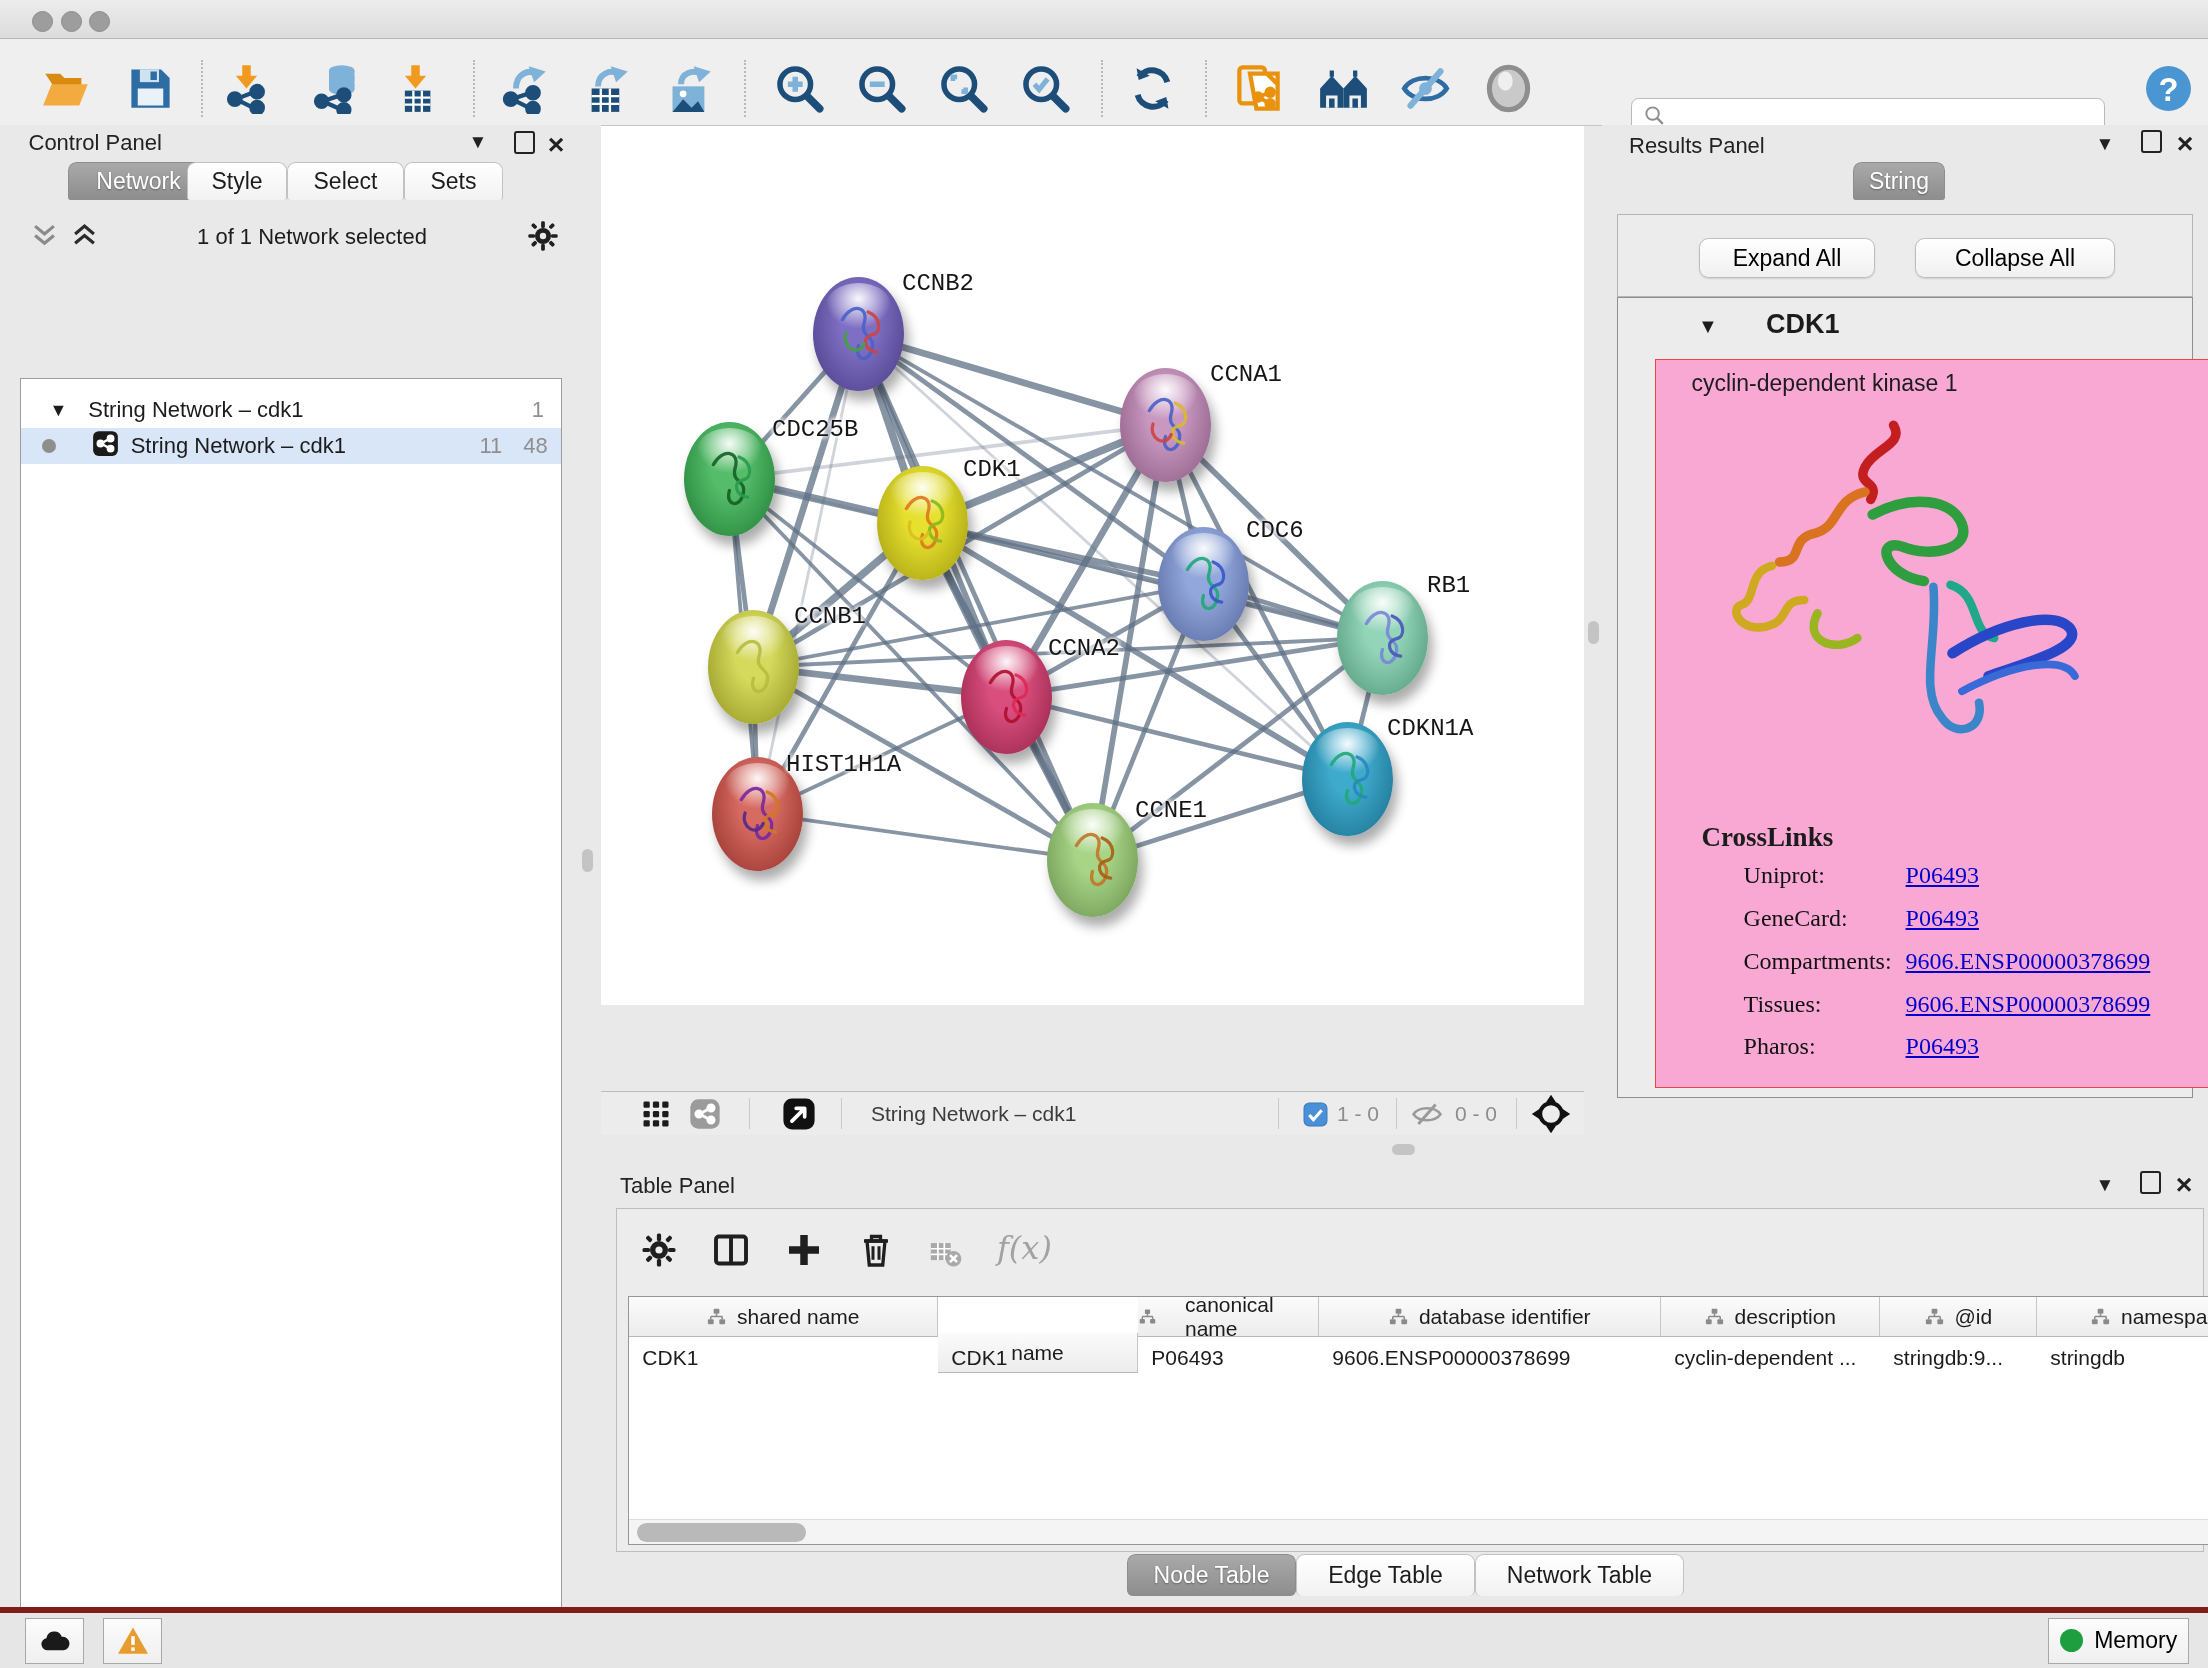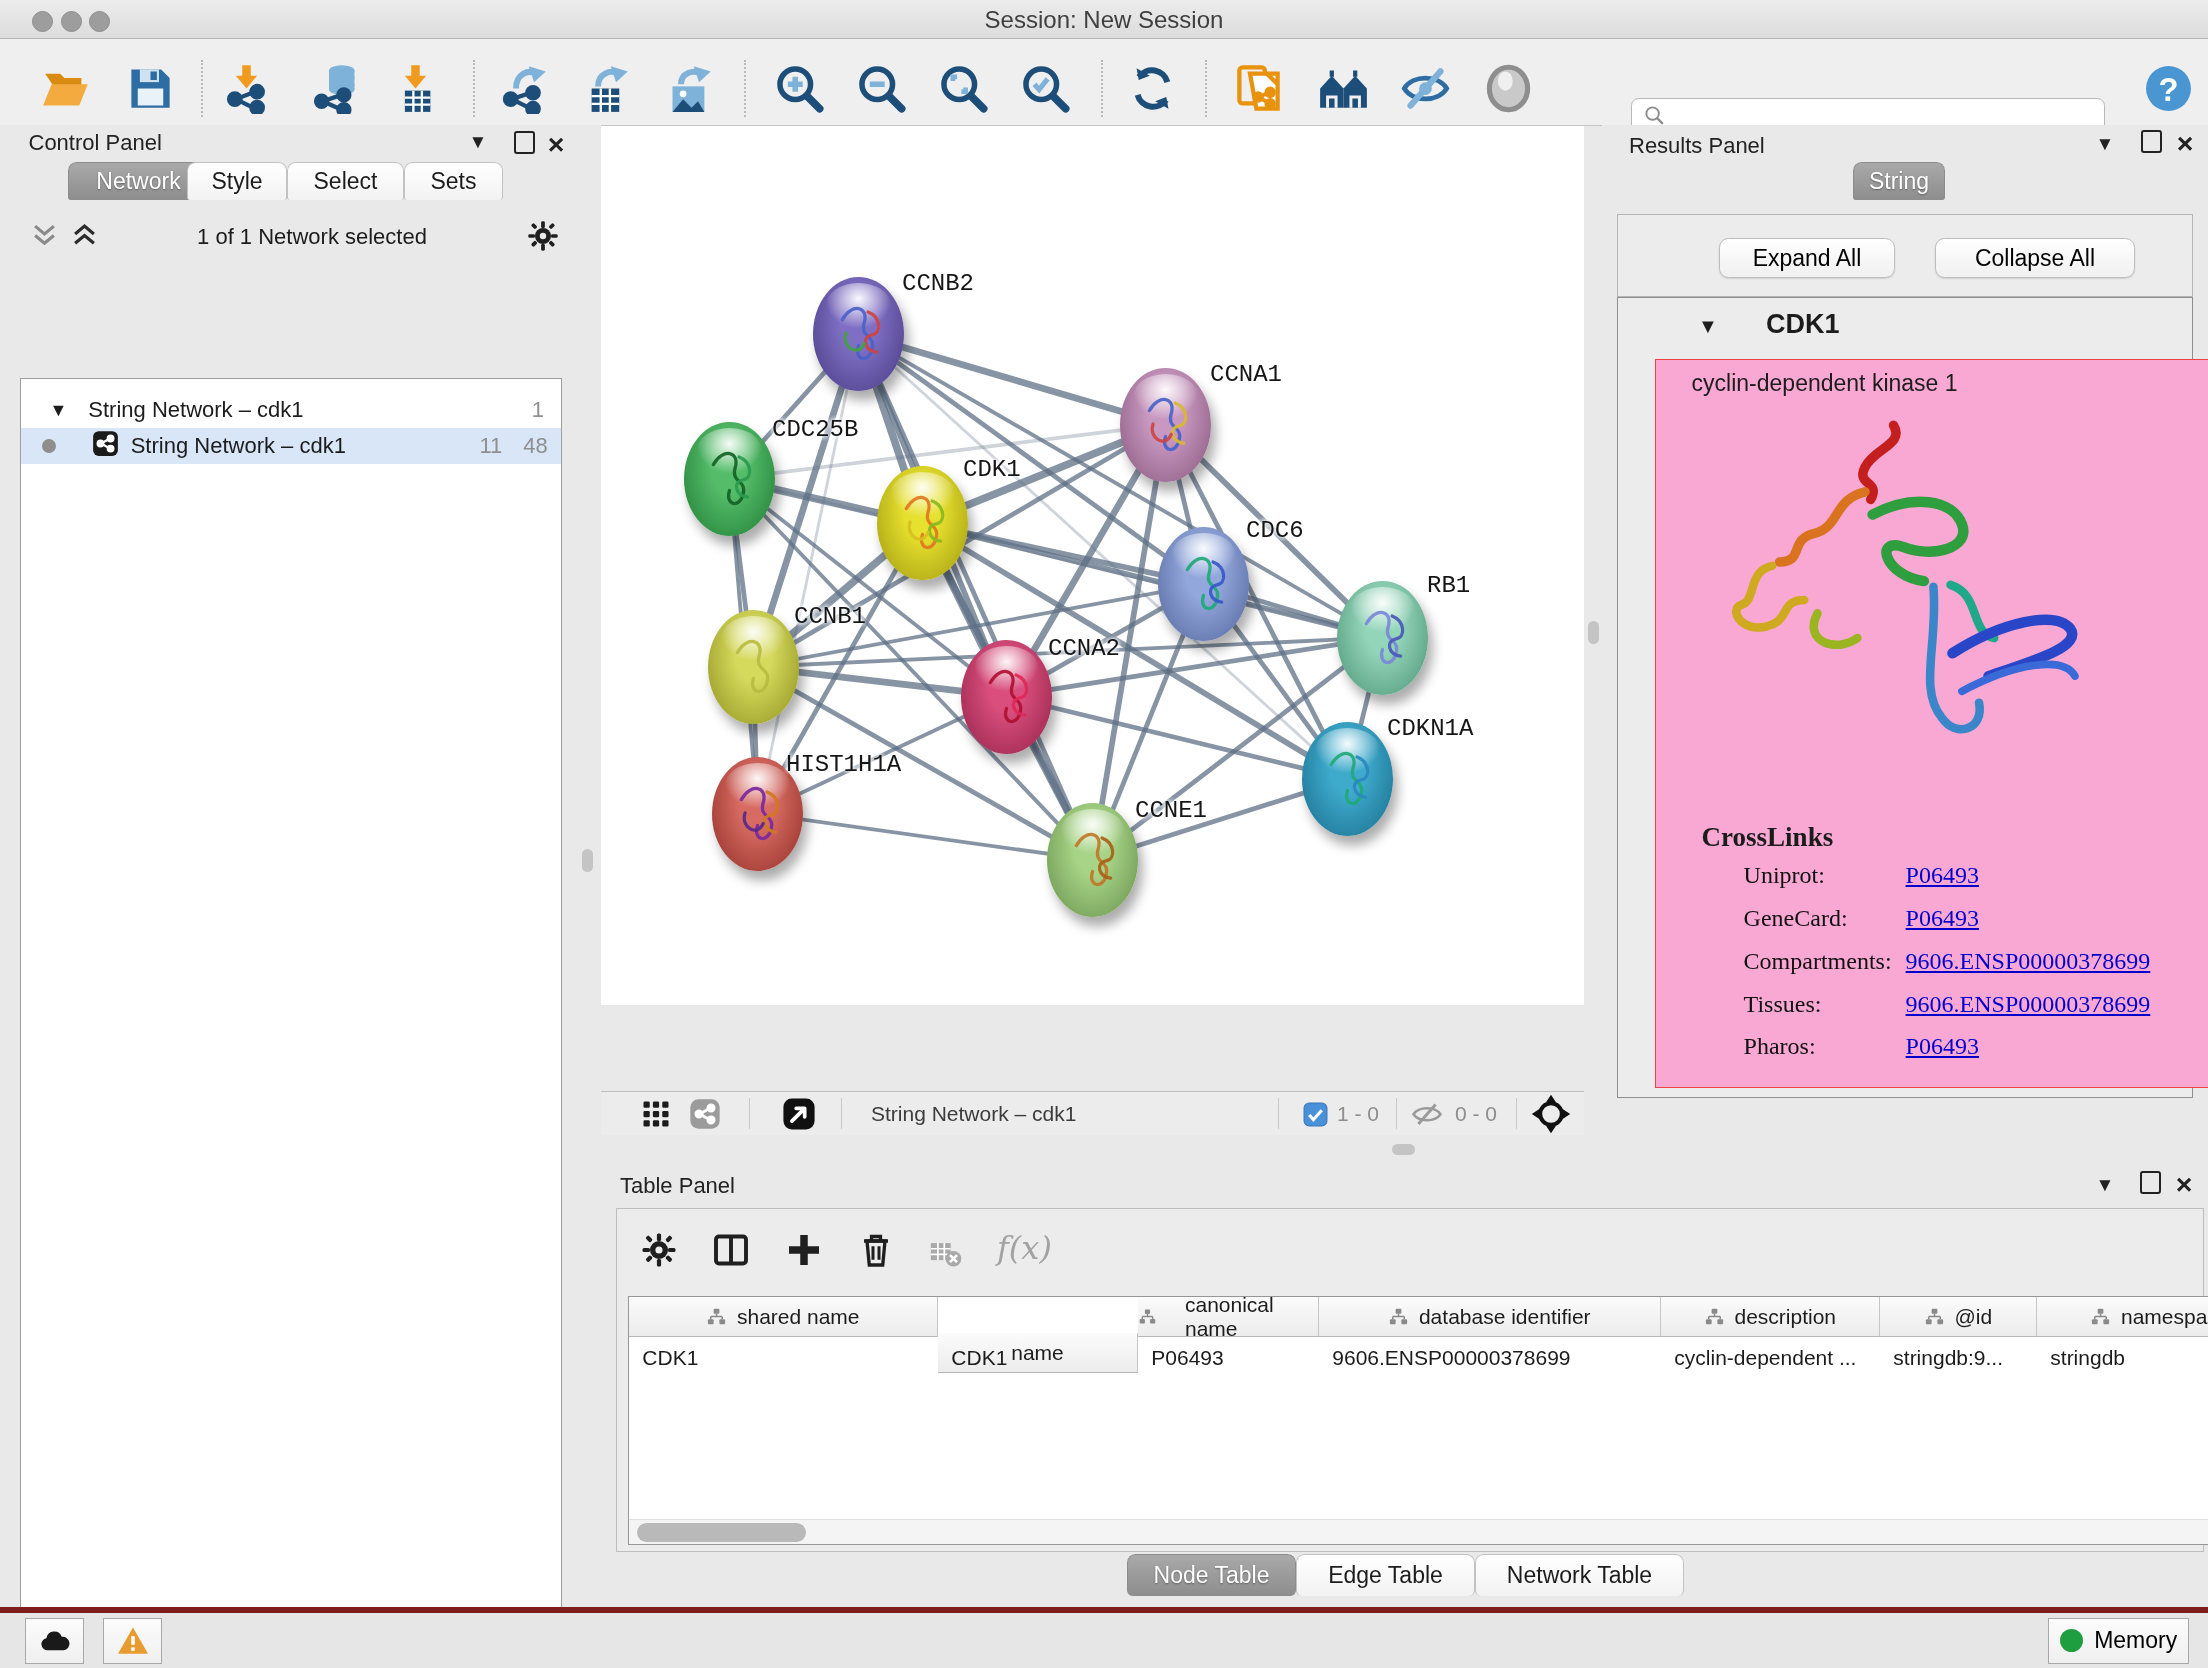--- a/index.html
+++ b/index.html
@@ -45,21 +45,21 @@
     text-shadow:0 0 4.8px #fff,0 0 4.8px #fff,0 0 5.7px #fff;}
   
   #view-status{left:601px;top:1091px;width:983px;height:43px;background:#ececec;border-top:1px solid #bdbdbd;}
   .vs-sep{position:absolute;top:5.7px;height:31px;width:0;border-left:1px solid #c9c9c9;}
   .vs-txt{font-size:21px;color:#3c3c3c;}
   .vs-gray{color:#8d8d8d;}
   
   #rp-box1{left:1617px;top:214px;width:574px;height:81px;background:#ececec;border:1px solid #b5b5b5;}
   .rbtn{position:absolute;top:23px;height:40px;background:linear-gradient(#ffffff,#f0f0f0);
     border:1px solid #bdbdbd;border-radius:9.5px;display:flex;align-items:center;justify-content:center;
-    font-size:23px;box-shadow:0 1px 1.9px rgba(0,0,0,.12);margin-left:20px;}
+    font-size:23px;box-shadow:0 1px 1.9px rgba(0,0,0,.12);}
   #rp-box2{left:1617px;top:297px;width:574px;height:799px;background:#ececec;border:1.9px solid #8f8f8f;}
   #rp-inner{position:absolute;left:8.6px;top:61px;width:554px;height:727px;background:#f9a8d4;border:1px solid #ef4444;margin-left:28px;}
   .serif{font-family:"Liberation Serif",serif;}
   .xl-label{font-size:24px;color:#111;}
   .xl-link{font-size:24px;color:#0000cc;text-decoration:underline;}
   #tbl{left:628px;top:1296px;width:1581px;height:247px;background:#fff;border:1px solid #969696;overflow:hidden;}
   .th{position:absolute;top:0;height:40px;box-sizing:border-box;border-right:1px solid #c6c6c6;
     background:linear-gradient(#fbfbfb,#ececec);border-bottom:1px solid #b8b8b8;
     display:flex;align-items:center;justify-content:center;font-size:21px;gap:9.5px;}
   .td{position:absolute;top:40px;height:42px;box-sizing:border-box;display:flex;align-items:center;
@@ -72,21 +72,20 @@
     border:1.9px solid #a8a8a8;display:flex;align-items:center;justify-content:center;gap:11.4px;font-size:23px;}
   .dot-handle{position:absolute;background:#c4c4c4;border-radius:7.6px;}
 </style>
 </head>
 <body>
 
 <div id="titlebar" class="abs">
   <span class="tlight" style="left:32px"></span>
   <span class="tlight" style="left:61px"></span>
   <span class="tlight" style="left:89px"></span>
-  <div id="win-title">Session: New Session</div>
 </div>
 
 <div id="toolbar" class="abs">
   <span class="tbtn" style="left:40px">
     <svg width="51" height="51" viewBox="0 0 24 24">
         <path d="M2 5h7l2 2h8v4H6z" fill="#d98a10"></path>
         <path d="M5 10h17l-4 10H1z" fill="#f3ab3f"></path>
       </svg>
   </span>
   <span class="tbtn" style="left:124px">

